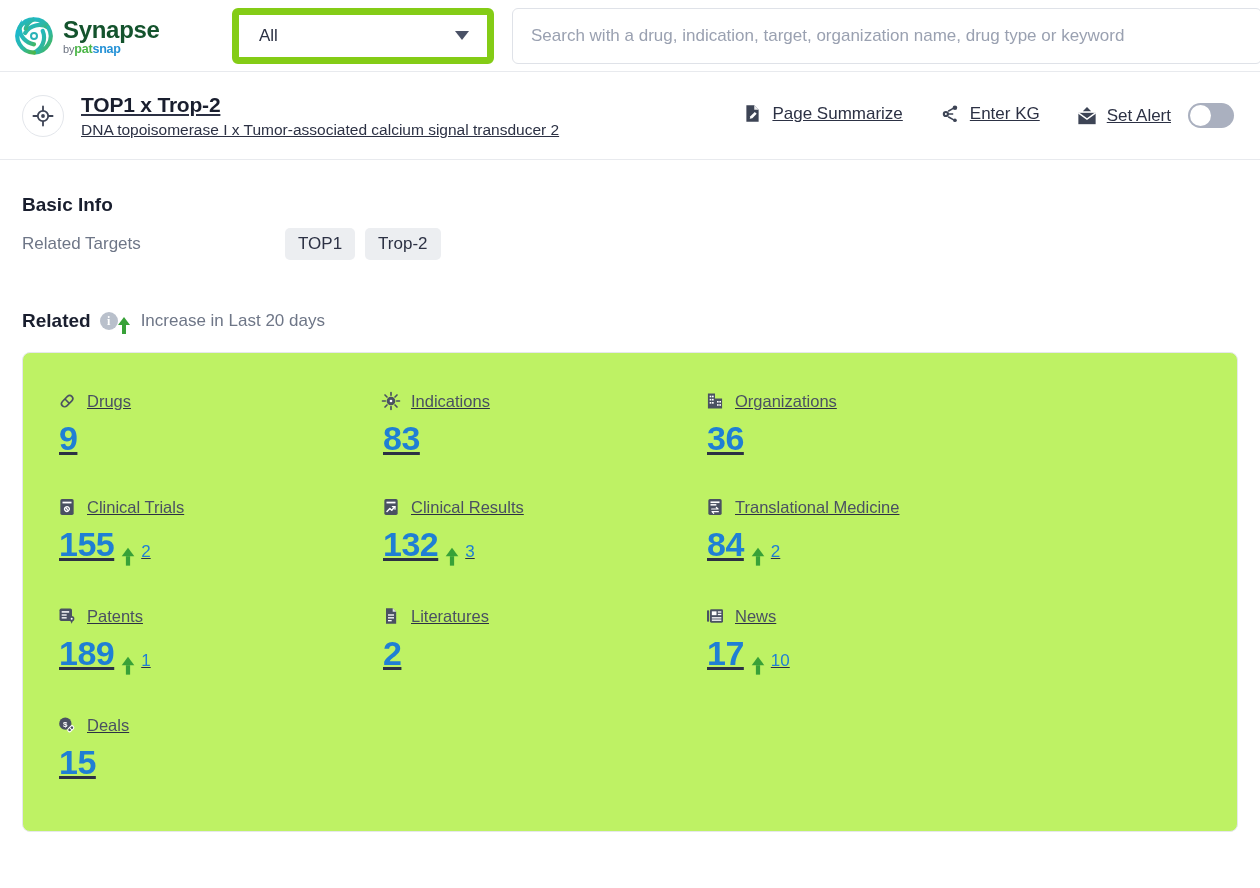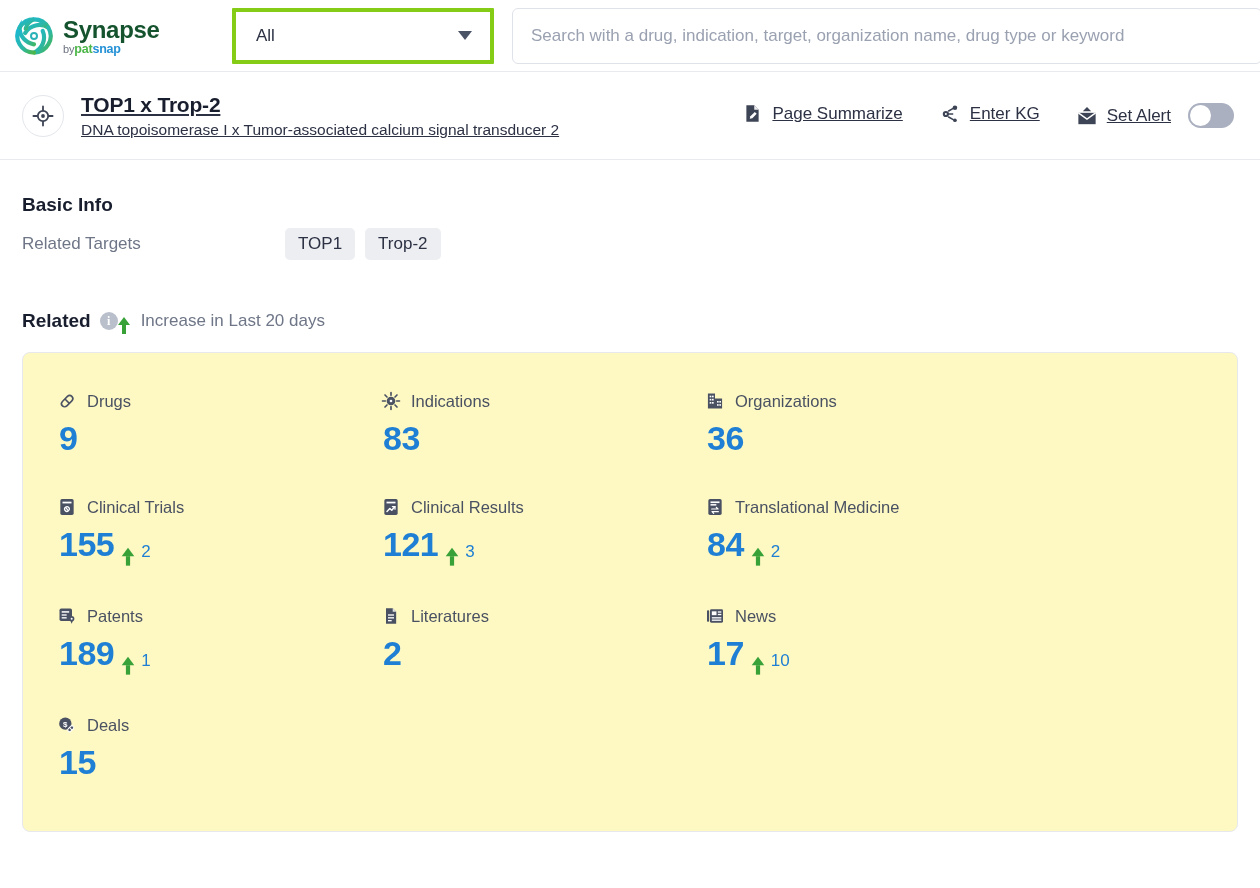--- a/index.html
+++ b/index.html
@@ -26,21 +26,21 @@
     font-size: 24px; font-weight: bold; letter-spacing: -0.3px;
     color: #14532d; font-family: "Liberation Sans", sans-serif;
   }
   .logo-sub { font-size: 12.5px; font-weight: bold; margin-top: 1px; letter-spacing: -0.2px; }
   .logo-sub .by { color: #6b7280; font-weight: normal; font-size: 11px; }
   .logo-sub .pat { color: #4cb648; }
   .logo-sub .snap { color: #2491d6; }
 
   .select-box {
     width: 262px; height: 56px; flex: none;
-    border: 4px solid #84cc16; border-radius: 1px;
+    border: 7px solid #84cc16; border-radius: 6px;
     background: #fff;
     display: flex; align-items: center; justify-content: space-between;
     padding: 0 18px 0 20px;
     font-size: 17px; color: #2c3144;
     margin-right: 18px;
   }
   .caret {
     width: 0; height: 0;
     border-left: 7px solid transparent;
     border-right: 7px solid transparent;
@@ -120,23 +120,24 @@
     border-bottom: 8px solid #38a138;
   }
   .arrow-up::after {
     content: ""; position: absolute; left: -2px; top: 8px;
     width: 4px; height: 9px; background: #38a138;
   }
 
   .card {
     margin-top: 20px;
     border: 1px solid #e6e8ec; border-radius: 8px;
-    background: #fef9c3;
+    background: #bef264;
     height: 480px;
     padding: 38px 0 0 34px;
+    text-decoration: underline;
   }
   .grid { display: grid; grid-template-columns: 324px 324px 324px; row-gap: 39px; }
   .metric-label { display: flex; align-items: center; gap: 10px; font-size: 16.5px; color: #4a5162; }
   .metric-icon { width: 20px; height: 20px; flex: none; display: block; }
   .metric-value { display: flex; align-items: baseline; gap: 8px; margin-top: 8px; padding-left: 2px; }
   .metric-num { font-size: 34px; font-weight: bold; color: #1f7fd4; letter-spacing: -0.5px; }
   .delta { display: flex; align-items: center; gap: 7px; padding-bottom: 5px; }
   .delta .arrow-up { transform: scale(1.05); }
   .delta-num { font-size: 17px; color: #1f7fd4; }
 </style>
@@ -337,21 +338,21 @@
         <div class="metric-label">
           <svg class="metric-icon" viewBox="0 0 24 24">
             <rect x="4" y="2.5" width="16" height="19" rx="2" fill="#4a5162"></rect>
             <rect x="6.6" y="5.6" width="10.8" height="2.1" fill="#fff"></rect>
             <path d="M7.2 17.4l3.4-3.6 2.3 2.1 3.6-4.1" fill="none" stroke="#fff" stroke-width="1.7" stroke-linecap="round" stroke-linejoin="round"></path>
             <path d="M13.6 11.4h3.2v3.2" fill="none" stroke="#fff" stroke-width="1.5" stroke-linecap="round"></path>
           </svg>
           <span>Clinical Results</span>
         </div>
         <div class="metric-value">
-          <span class="metric-num">121</span>
+          <span class="metric-num">132</span>
           <span class="delta">
             <span class="arrow-up"></span>
             <span class="delta-num">3</span>
           </span>
         </div>
       </div>
 
       <div>
         <div class="metric-label">
           <svg class="metric-icon" viewBox="0 0 24 24">

